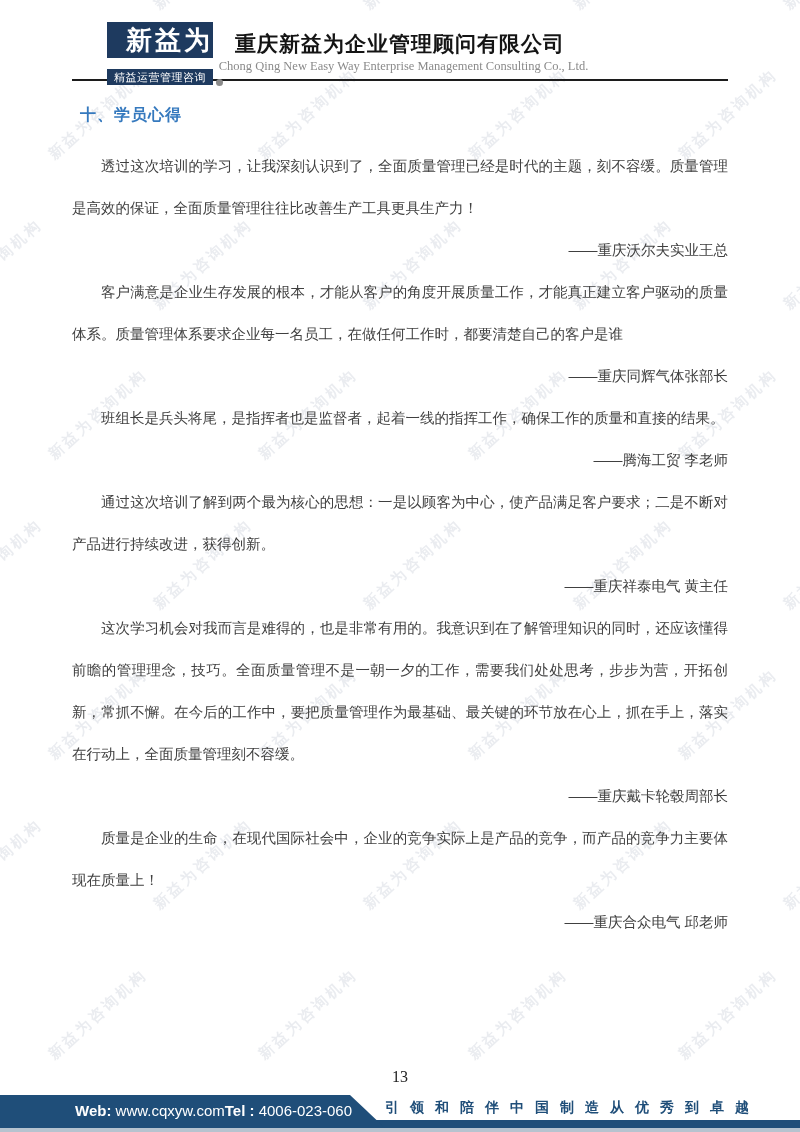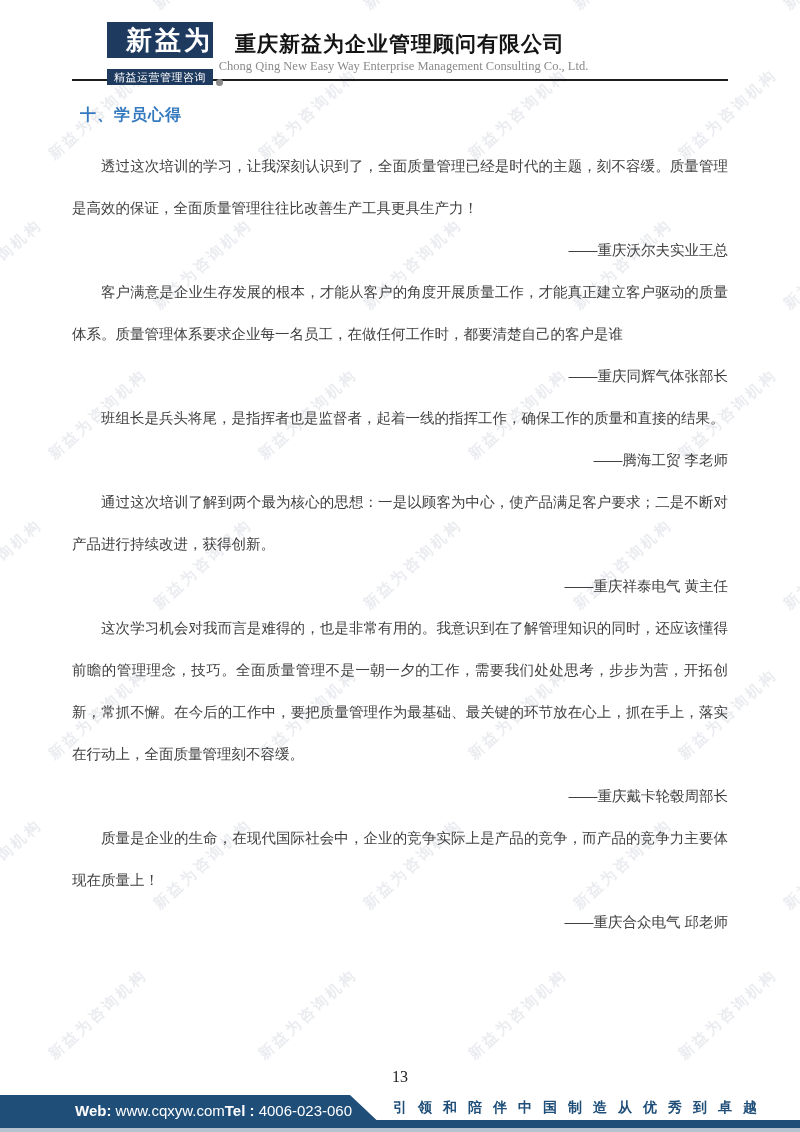--- a/index.html
+++ b/index.html
@@ -78,21 +78,20 @@
     clip-path:polygon(0 0, 350px 0, 100% 100%, 0 100%);
     color:#ffffff; font-size:15px; line-height:31px;
     padding-left:75px; box-sizing:border-box; white-space:nowrap;
   }
   .footer-left b { font-weight:bold; }
   .footer-slogan {
     position:absolute; left:385px; right:50px; top:1099px; z-index:1;
     text-align:left; font-size:14px; font-weight:bold; color:#1f4e79;
     letter-spacing:11px; white-space:nowrap;
     font-family:"DejaVu Serif", serif;
-    margin-left:8px;
   }
   .footer-bottomline {
     position:absolute; left:0; right:0; top:1128px; height:4px;
     background:#b6c3cf; z-index:1;
   }
 </style>
 </head>
 <body>
 
 <div id="watermark-layer">

